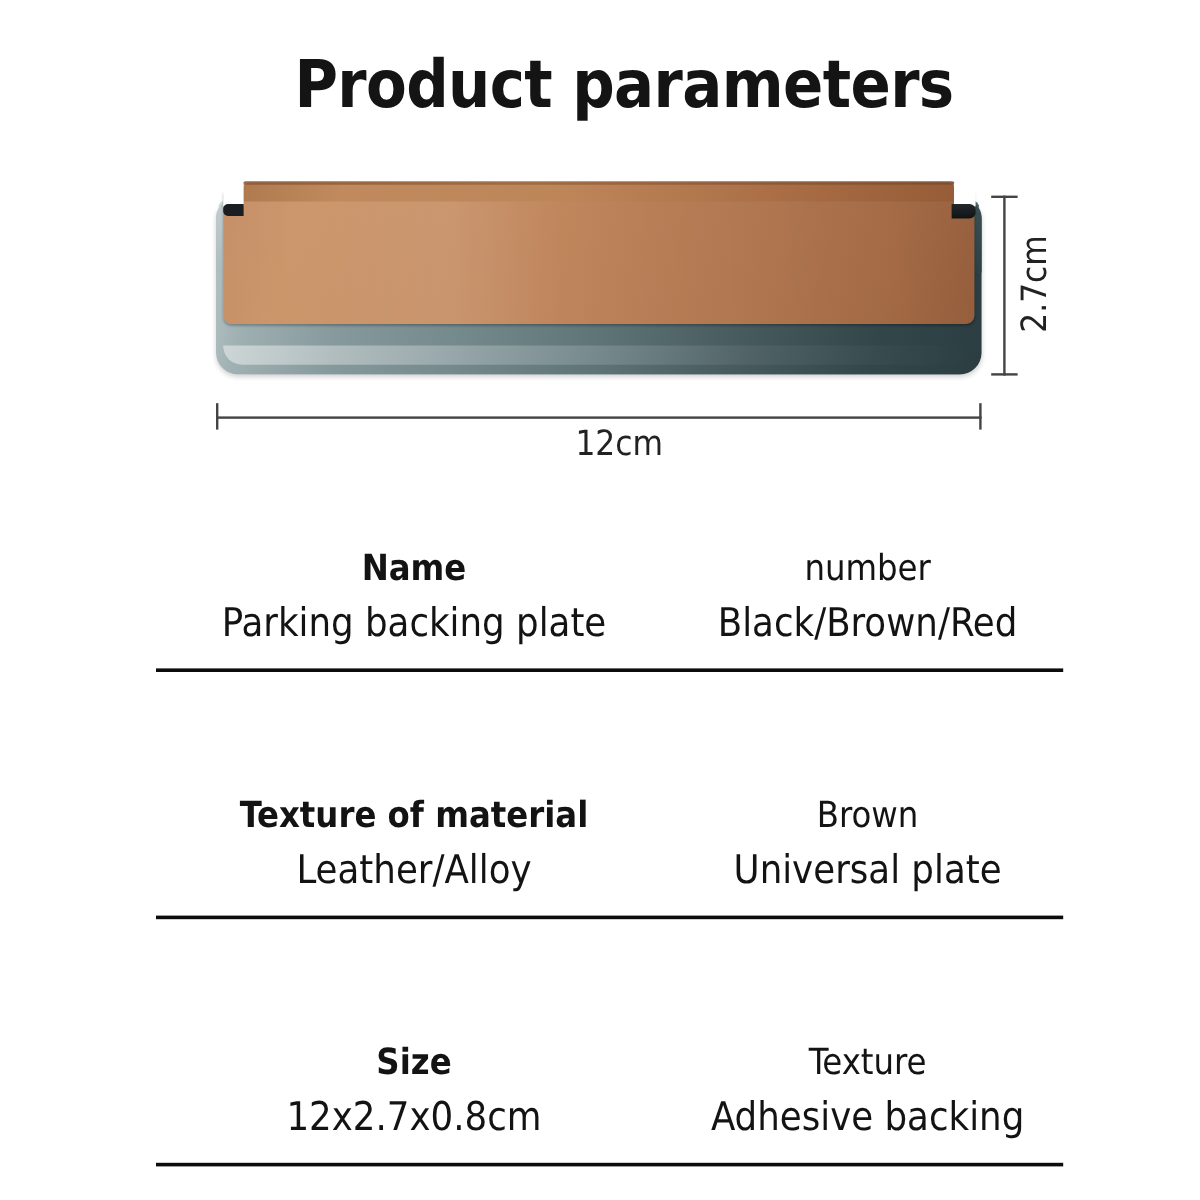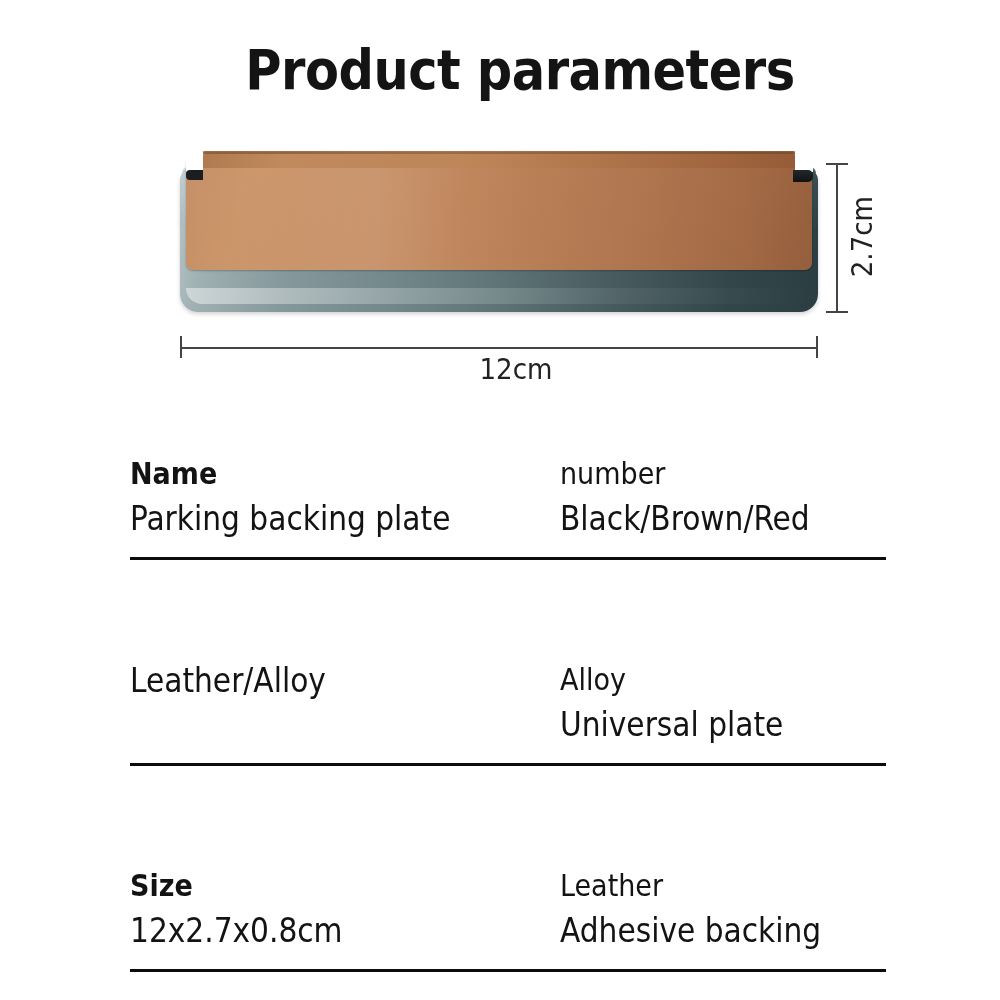--- a/index.html
+++ b/index.html
@@ -277,20 +277,21 @@
     position: relative;
     height: 206px;
   }
   .spec-cells {
     display: flex;
     align-items: flex-start;
   }
   .spec-cell {
     display: flex;
     flex-direction: column;
+    align-items: center;
   }
   .spec-cell.left  { width: 430px; }
   .spec-cell.right { width: 326px; }
 
   .spec-label {
     font-size: 30px;
     line-height: 44px;
     color: #131313;
     font-family: "DejaVu Sans Condensed", "Liberation Sans", sans-serif;
     white-space: nowrap;
@@ -364,37 +365,38 @@
         <span class="spec-label">number</span>
         <span class="spec-value">Black/Brown/Red</span>
       </div>
     </div>
     <div class="spec-divider"></div>
   </div>
 
   <div class="spec-row">
     <div class="spec-cells">
       <div class="spec-cell left">
+        <span class="spec-label bold">Texture of material</span>
         <span class="spec-value">Leather/Alloy</span>
       </div>
       <div class="spec-cell right">
-        <span class="spec-label">Alloy</span>
+        <span class="spec-label">Brown</span>
         <span class="spec-value">Universal plate</span>
       </div>
     </div>
     <div class="spec-divider"></div>
   </div>
 
   <div class="spec-row">
     <div class="spec-cells">
       <div class="spec-cell left">
         <span class="spec-label bold">Size</span>
         <span class="spec-value">12x2.7x0.8cm</span>
       </div>
       <div class="spec-cell right">
-        <span class="spec-label">Leather</span>
+        <span class="spec-label">Texture</span>
         <span class="spec-value">Adhesive backing</span>
       </div>
     </div>
     <div class="spec-divider"></div>
   </div>
 
 </div>
 
 </body></html>

